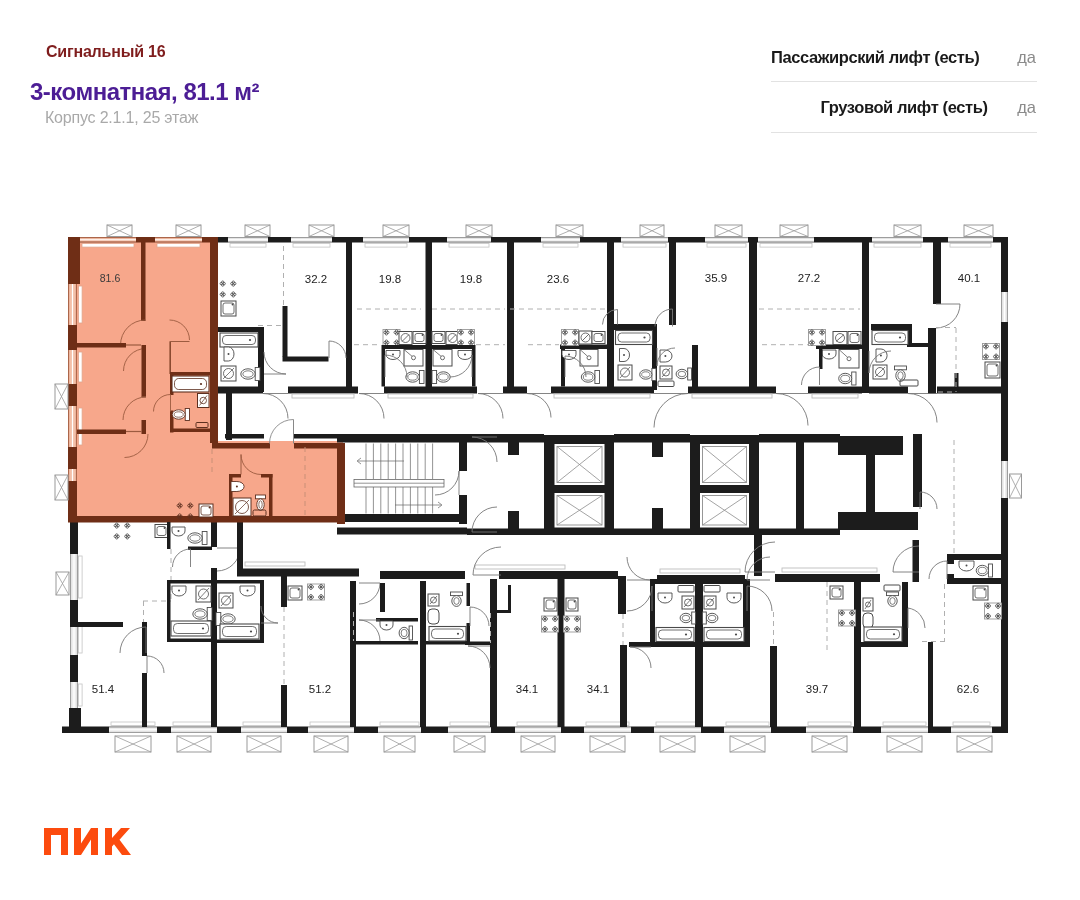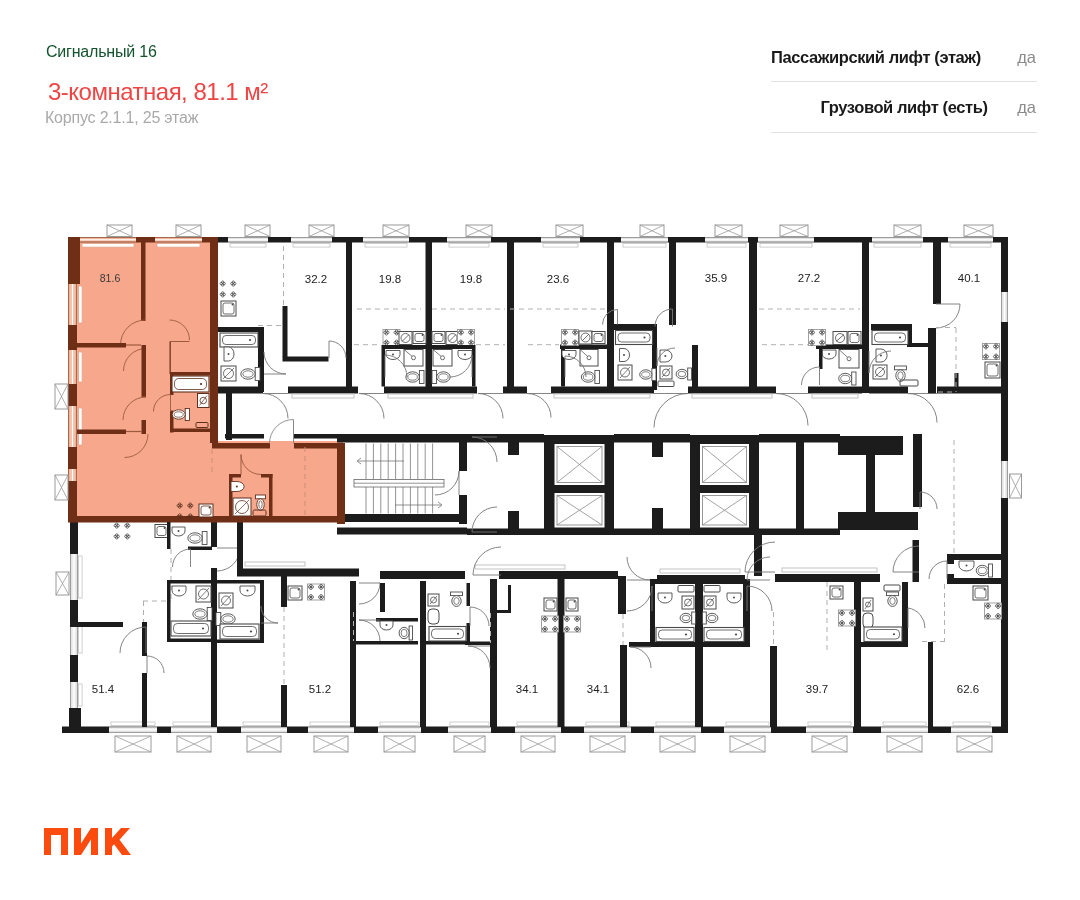--- a/index.html
+++ b/index.html
@@ -1,27 +1,27 @@
 <!DOCTYPE html>
 <html><head>
 <meta charset="utf-8">
 <style>
 html,body{margin:0;padding:0;width:1080px;height:900px;background:#ffffff;font-family:"Liberation Sans",sans-serif;}
 .abs{position:absolute;}
 </style>
 </head>
 <body>
 
-<div class="abs" style="left:46px;top:43px;font-size:16px;letter-spacing:-0.2px;font-weight:normal;color:#14532d;">Сигнальный 16</div>
-
-<div class="abs" style="left:48px;top:78px;font-size:24px;letter-spacing:-0.5px;font-weight:normal;color:#ef4444;">3-комнатная, 81.1 м²</div>
+<div class="abs" style="left:46px;top:43px;font-size:16px;letter-spacing:-0.2px;font-weight:bold;color:#7f1d1d;">Сигнальный 16</div>
+
+<div class="abs" style="left:30px;top:78px;font-size:24px;letter-spacing:-0.5px;font-weight:bold;color:#4c1d95;">3-комнатная, 81.1 м²</div>
 
 <div class="abs" style="left:45px;top:109px;font-size:16px;letter-spacing:-0.2px;color:#a9a9a9;">Корпус 2.1.1, 25 этаж</div>
 
-<div class="abs" style="left:771px;top:48px;width:266px;font-size:16.5px;letter-spacing:-0.4px;font-weight:bold;color:#1a1a1a;">Пассажирский лифт (этаж)</div>
+<div class="abs" style="left:771px;top:48px;width:266px;font-size:16.5px;letter-spacing:-0.4px;font-weight:bold;color:#1a1a1a;">Пассажирский лифт (есть)</div>
 
 <div class="abs" style="left:771px;top:48px;width:265px;font-size:16.5px;color:#8b8b8b;text-align:right;">да</div>
 
 <div class="abs" style="left:771px;top:81px;width:266px;height:1px;background:#e2e2e2;"></div>
 
 <div class="abs" style="left:771px;top:98px;width:266px;font-size:16.5px;letter-spacing:-0.4px;font-weight:bold;color:#1a1a1a;text-align:center;">Грузовой лифт (есть)</div>
 
 <div class="abs" style="left:771px;top:98px;width:265px;font-size:16.5px;color:#8b8b8b;text-align:right;">да</div>
 
 <div class="abs" style="left:771px;top:132px;width:266px;height:1px;background:#e2e2e2;"></div>

